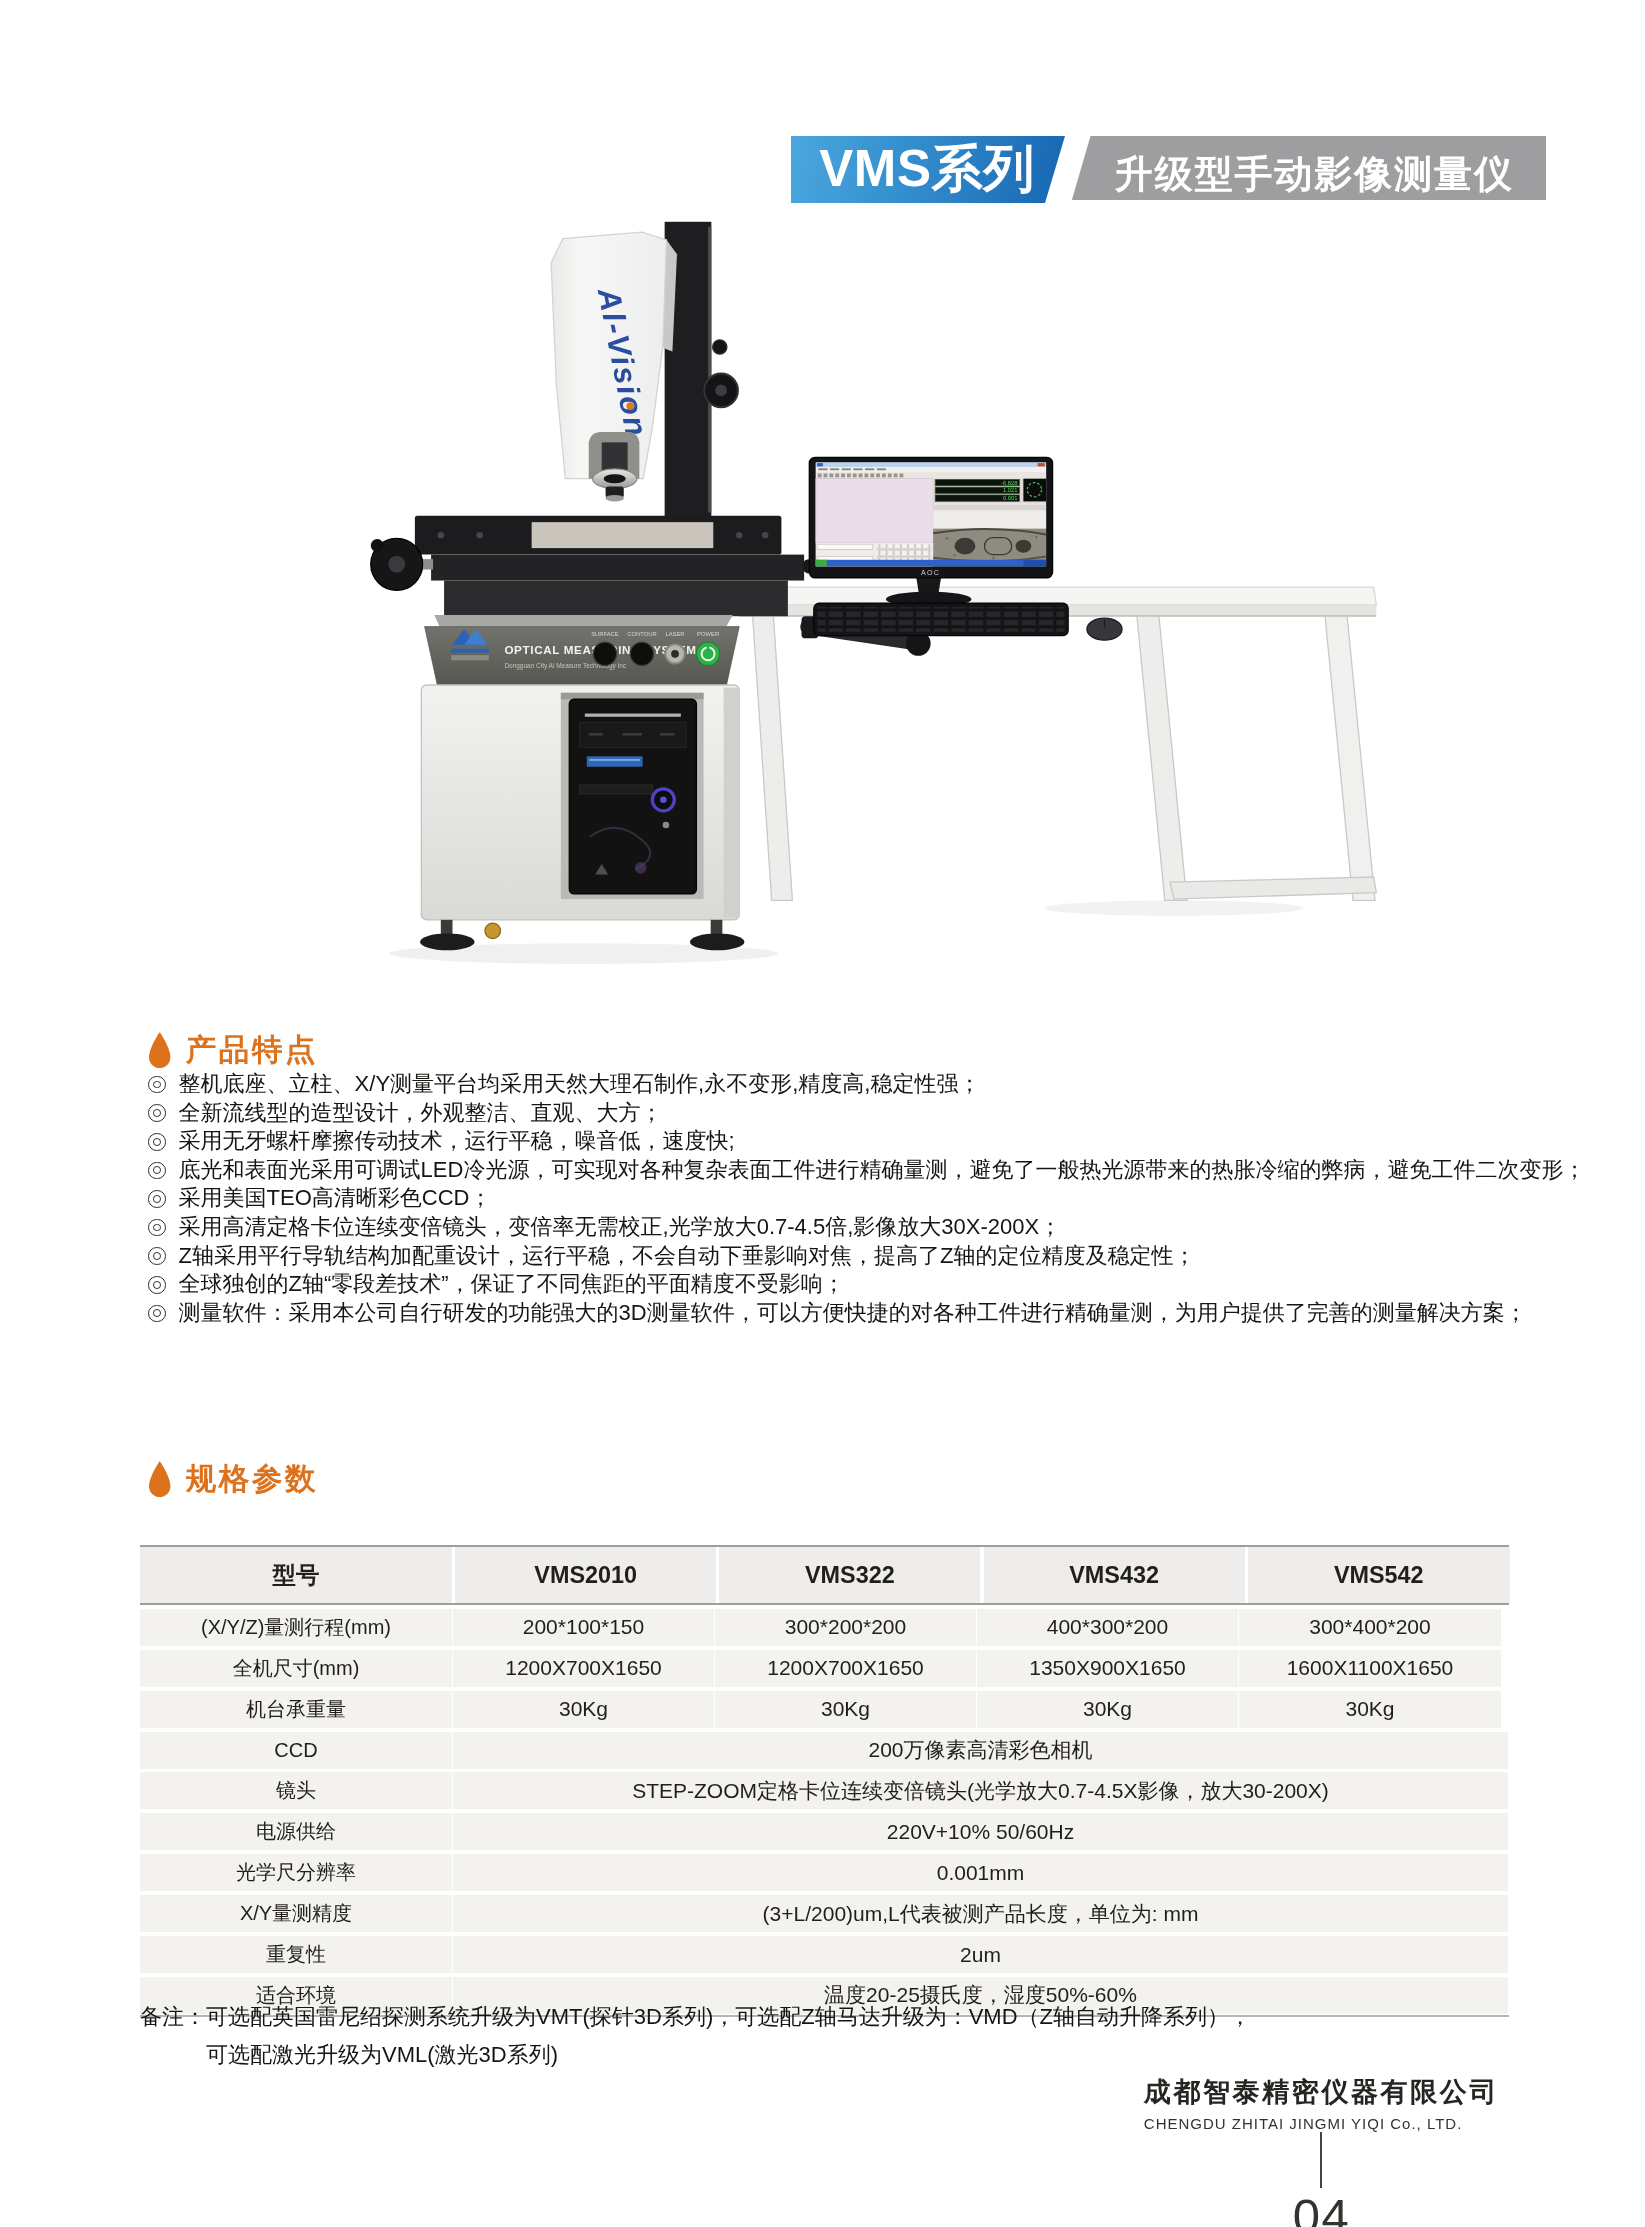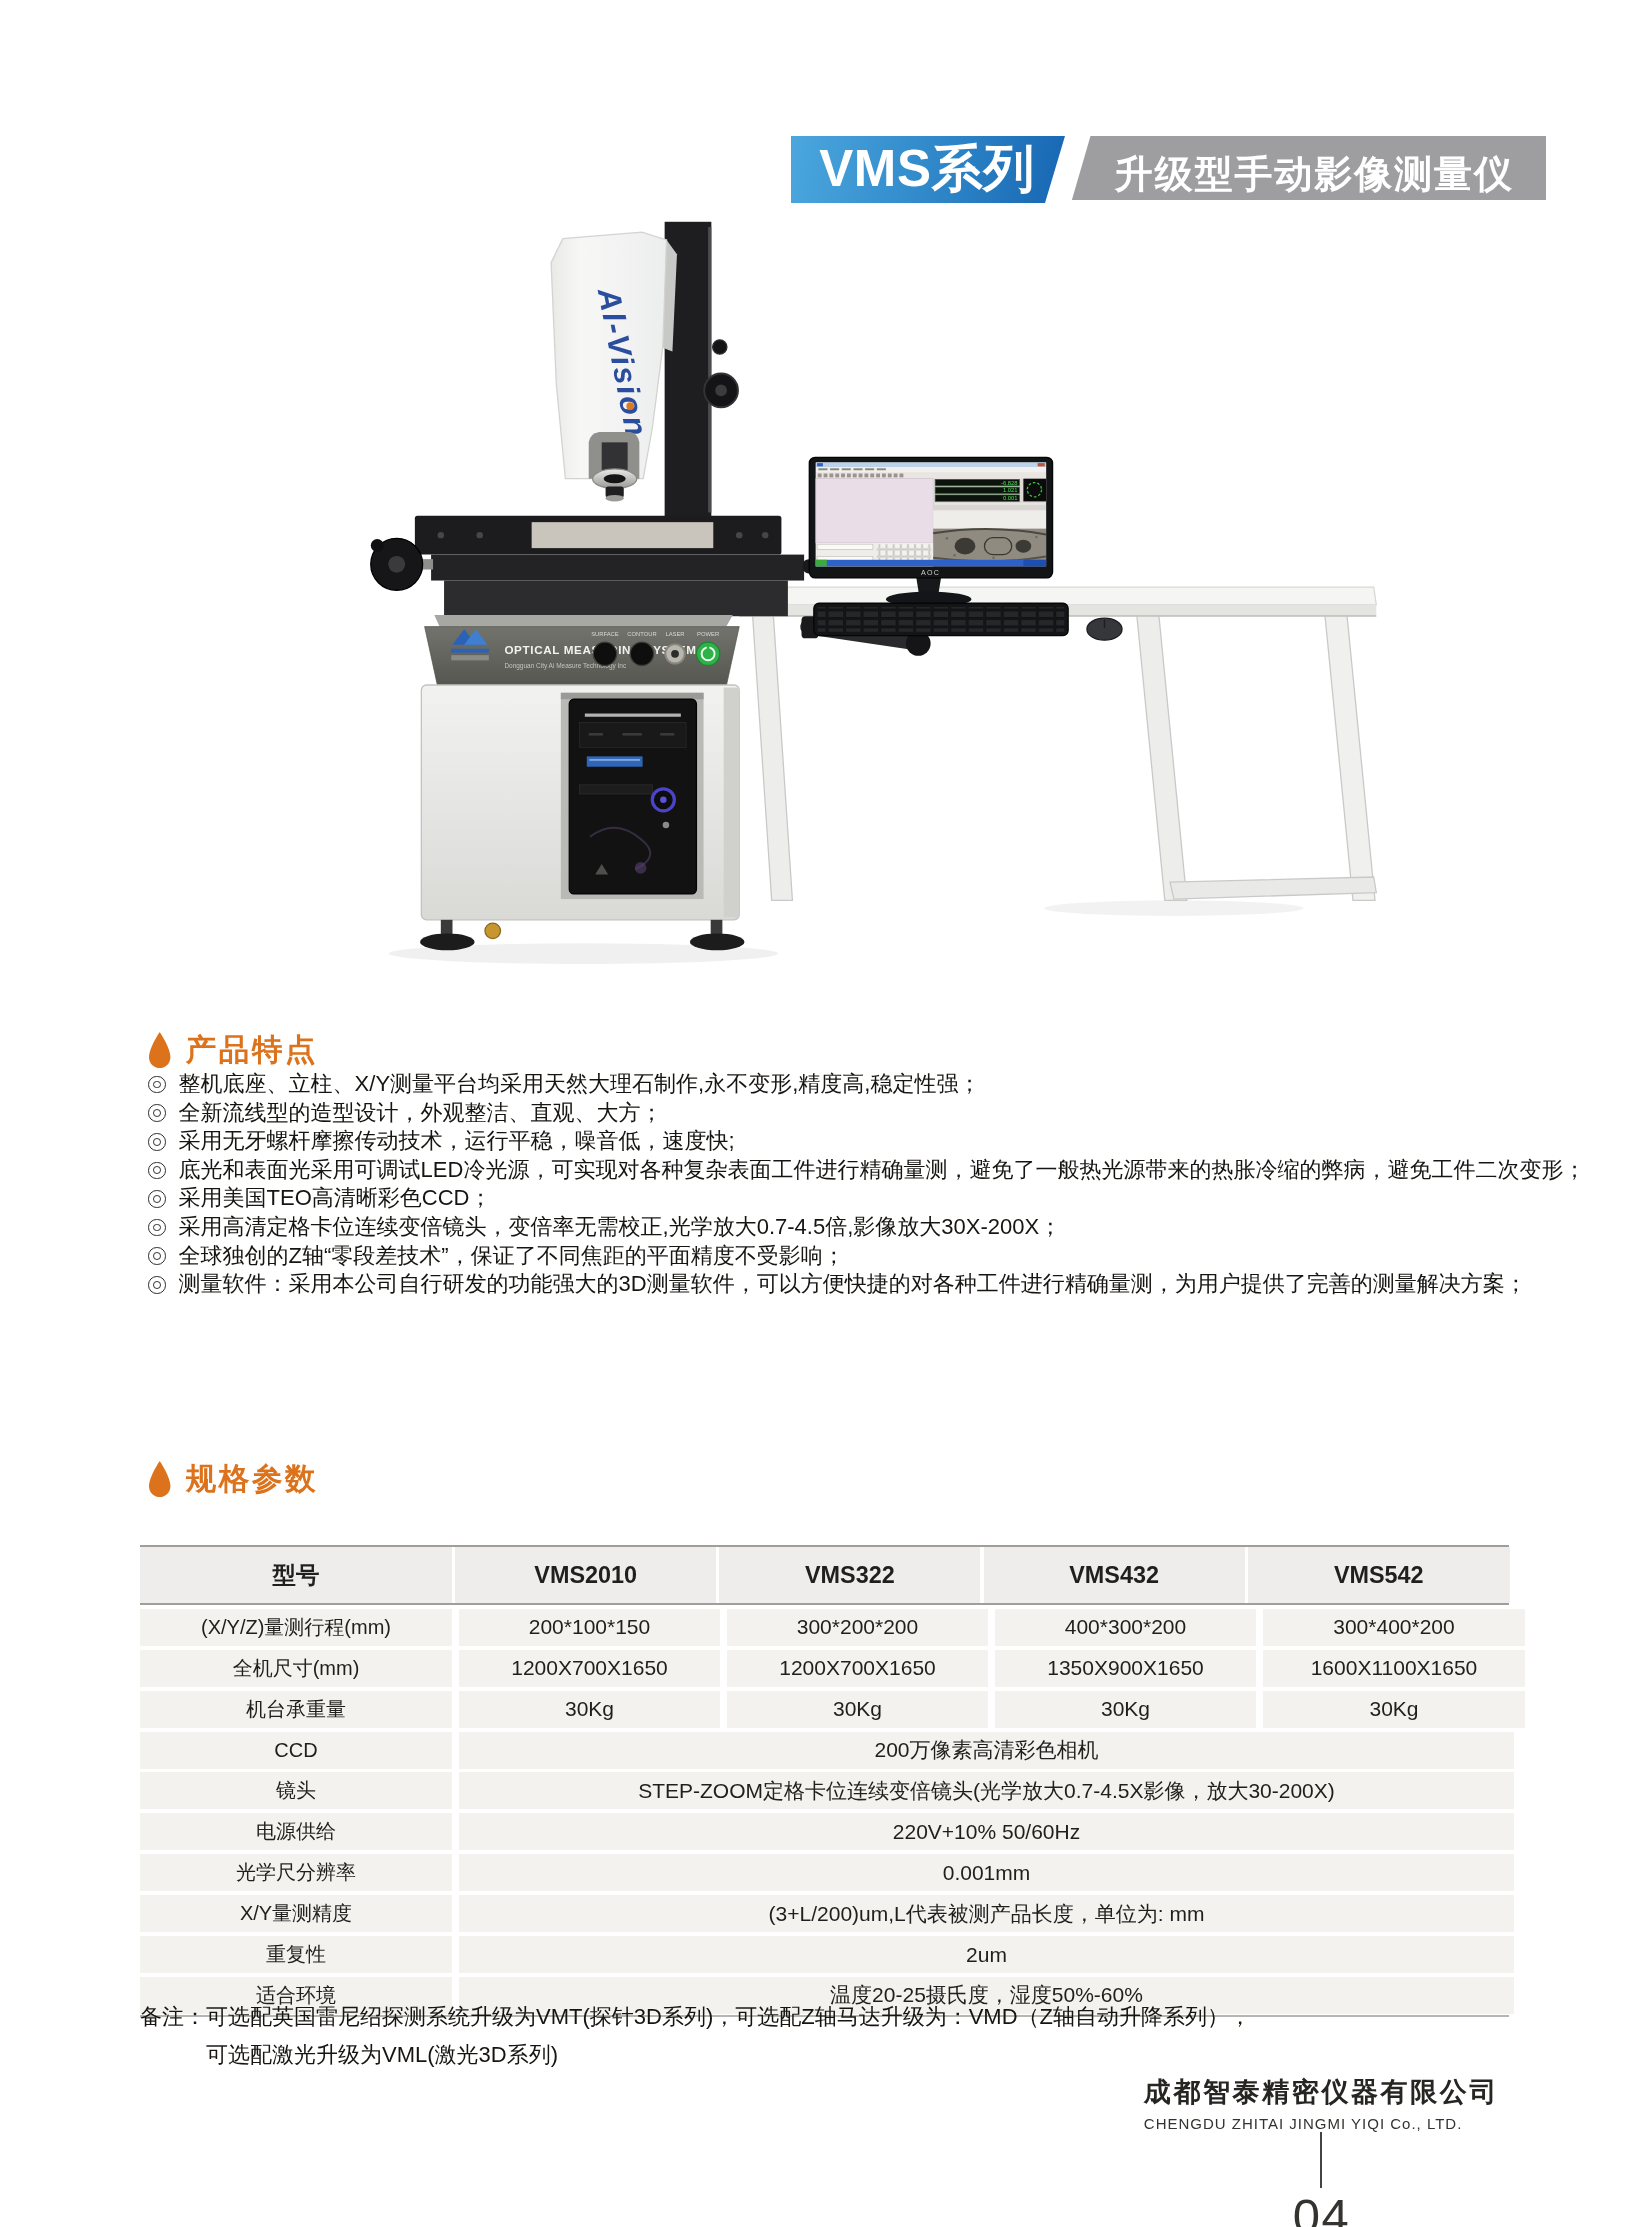--- a/index.html
+++ b/index.html
@@ -30,21 +30,21 @@
   .features{position:absolute;left:148px;top:1070px;width:1454px;}
   .feat-item{display:flex;align-items:flex-start;gap:13px;line-height:28.6px;font-size:22px;color:#161512;}
   .ring{flex:0 0 auto;width:15.6px;height:15.6px;border:1.9px solid #2e2d2b;border-radius:50%;
         margin-top:5.8px;display:flex;align-items:center;justify-content:center;}
   .ring i{display:block;width:5.8px;height:5.8px;border:1.9px solid #2e2d2b;border-radius:50%;}
   
   .spec-table{position:absolute;left:140px;top:1545px;width:1369px;border-bottom:2.6px solid #b7b5b1;padding-bottom:1.3px;}
   .spec-hrow{display:grid;grid-template-columns:312px 261px 261px 261px 262px;gap:3.2px;
              border-top:2.6px solid #a09e9b;border-bottom:2.6px solid #a09e9b;margin-bottom:3.9px;}
   .spec-hrow .cell{height:56px;font-size:23.4px;font-weight:700;}
-  .spec-row{display:grid;grid-template-columns:312px 261px 261px 261px 262px;gap:7px;margin-bottom:3.9px;}
+  .spec-row{display:grid;grid-template-columns:312px 261px 261px 261px 262px;gap:1px;margin-bottom:3.9px;}
   .spec-row.span{grid-template-columns:312px 1055px;}
   .cell{background:#f3f2ef;display:flex;align-items:center;justify-content:center;
         height:37px;font-size:21px;color:#201f1d;text-align:center;}
   .cell.label{font-size:20px;}
   .spec-hrow .cell{background:#efedeb;}
   
   .notes{position:absolute;left:140px;top:1998px;display:flex;font-size:22px;line-height:38px;color:#161512;}
   .notes .lbl{flex:0 0 auto;}
   
   .footer{position:absolute;right:147px;top:2074px;display:flex;align-items:center;flex-direction:column;}
@@ -341,20 +341,26 @@
   <div class="feat-item">
       <span class="ring">
         <i></i>
       </span>
       <span>采用高清定格卡位连续变倍镜头，变倍率无需校正,光学放大0.7-4.5倍,影像放大30X-200X；</span>
     </div>
   <div class="feat-item">
       <span class="ring">
         <i></i>
       </span>
+      <span>Z轴采用平行导轨结构加配重设计，运行平稳，不会自动下垂影响对焦，提高了Z轴的定位精度及稳定性；</span>
+    </div>
+  <div class="feat-item">
+      <span class="ring">
+        <i></i>
+      </span>
       <span>全球独创的Z轴“零段差技术”，保证了不同焦距的平面精度不受影响；</span>
     </div>
   <div class="feat-item">
       <span class="ring">
         <i></i>
       </span>
       <span>测量软件：采用本公司自行研发的功能强大的3D测量软件，可以方便快捷的对各种工件进行精确量测，为用户提供了完善的测量解决方案；</span>
     </div>
 </div>
 

